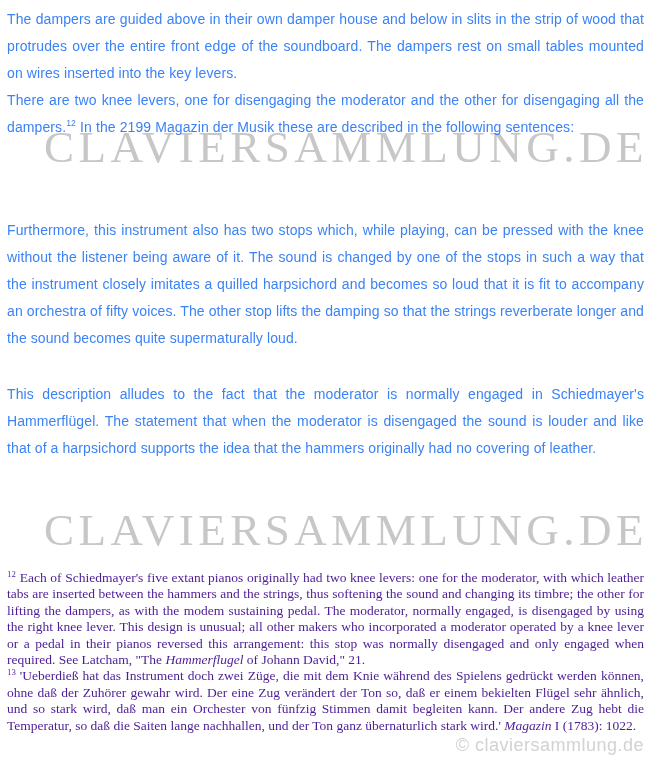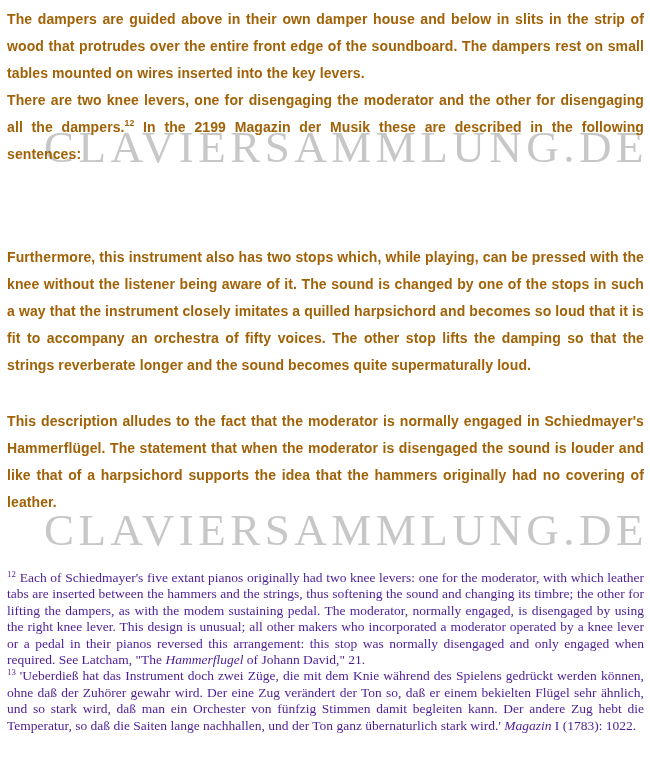--- a/index.html
+++ b/index.html
@@ -11,25 +11,25 @@
     overflow: hidden;
     font-family: "Liberation Sans", sans-serif;
   }
   
   .bodytext {
     position: absolute;
     left: 7px;
     top: 6px;
     width: 637px;
     z-index: 2;
-    color: #a16207;
+    color: #3b82f6;
     font-size: 14px;
     line-height: 27px;
     text-align: justify;
-    font-weight: 700;
+    font-weight: 400;
     letter-spacing: 0.1px;
   }
   .bodytext p { margin: 0; }
   .para-quote { margin-top: 76px !important; }
   .para-description { margin-top: 29px !important; }
   .para-strings { margin-top: 8px !important; }
   sup.note-ref, sup.pitch-sup {
     vertical-align: super;
     font-size: 0.62em;
     line-height: 0;
@@ -105,14 +105,15 @@
 
   </div>
 
   <div class="footnotes">
 
     <p><sup class="fn-marker">12</sup><span>Each of Schiedmayer's five extant pianos originally had two knee levers: one for the moderator, with which leather tabs are inserted between the hammers and the strings, thus softening the sound and changing its timbre; the other for lifting the dampers, as with the modem sustaining pedal. The moderator, normally engaged, is disengaged by using the right knee lever. This design is unusual; all other makers who incorporated a moderator operated by a knee lever or a pedal in their pianos reversed this arrangement: this stop was normally disengaged and only engaged when required. See Latcham, "The </span><span class="italic">Hammerflugel</span><span> of Johann David," 21.</span></p>
 
     <p><sup class="fn-marker">13</sup><span>'Ueberdieß hat das Instrument doch zwei Züge, die mit dem Knie während des Spielens gedrückt werden können, ohne daß der Zuhörer gewahr wird. Der eine Zug verändert der Ton so, daß er einem bekielten Flügel sehr ähnlich, und so stark wird, daß man ein Orchester von fünfzig Stimmen damit begleiten kann. Der andere Zug hebt die Temperatur, so daß die Saiten lange nachhallen, und der Ton ganz übernaturlich stark wird.' </span><span class="italic">Magazin</span><span> I (1783): 1022.</span></p>
   </div>
 
+  <div class="copyright">© claviersammlung.de</div>
 
 </div>
 
 </body></html>

